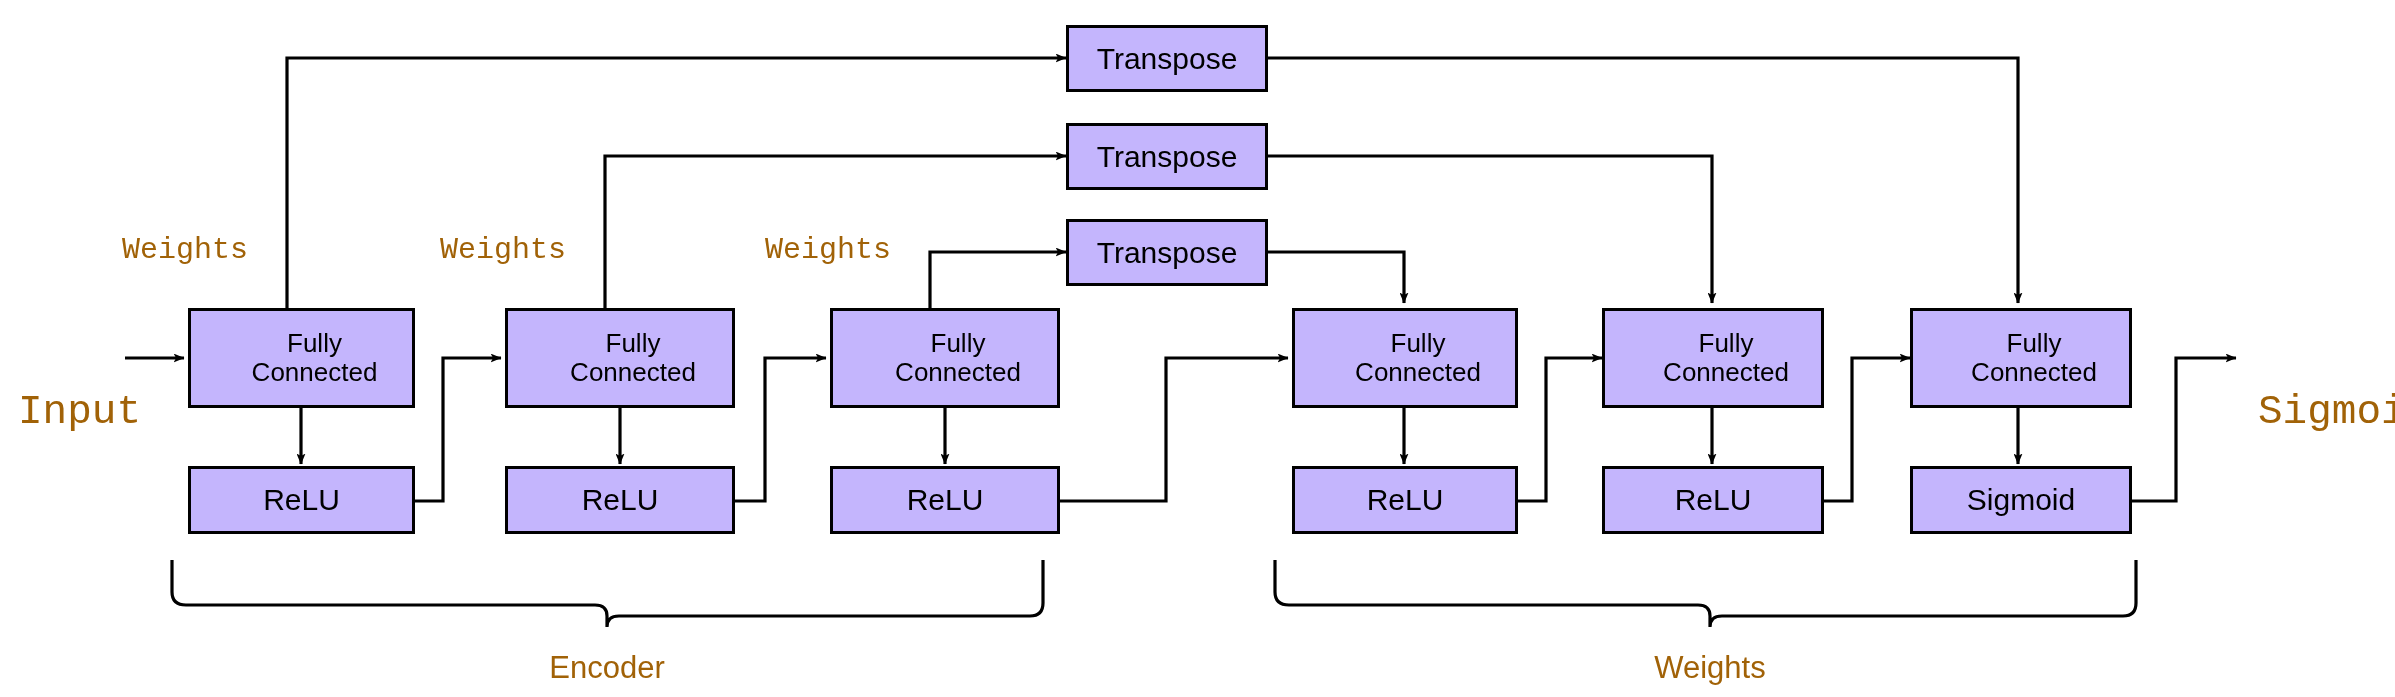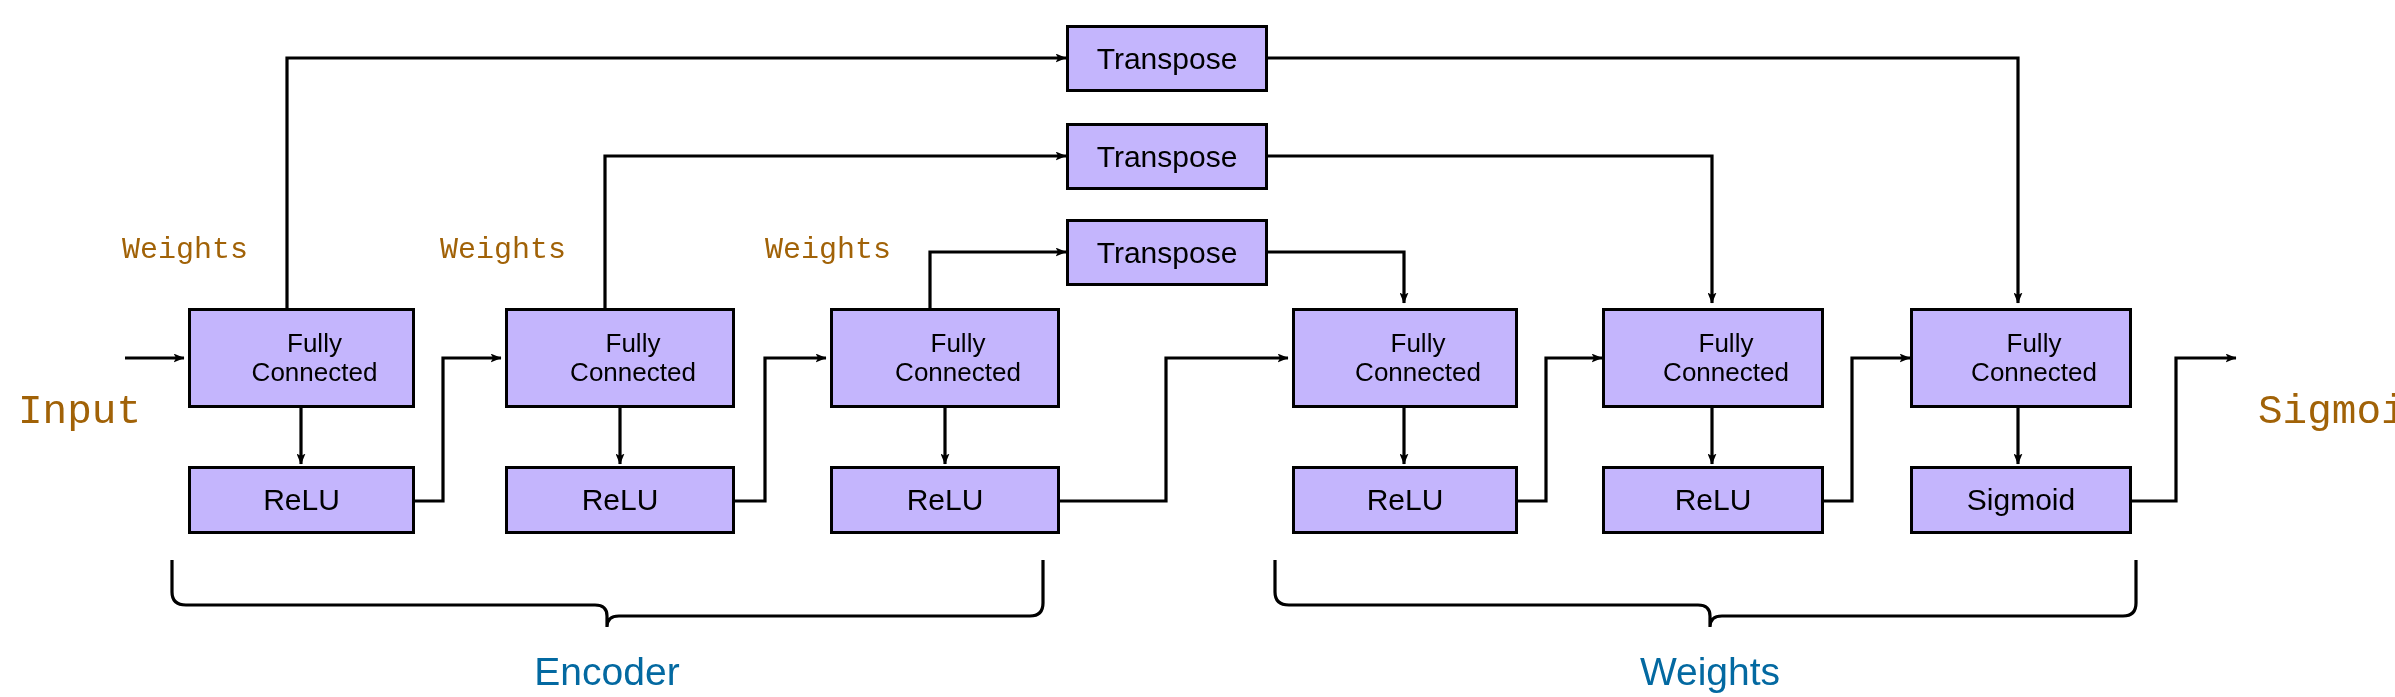--- a/index.html
+++ b/index.html
@@ -57,22 +57,22 @@
     font-size: 30px;
     font-family: Liberation Mono, monospace;
     white-space: nowrap;
   }
   .freetext.big {
     font-size: 41px;
     margin-top: 48px;
   }
   .grouplabel {
     position: absolute;
-    color: #0369a1;
-    font-size: 39px;
+    color: #a16207;
+    font-size: 31px;
     font-family: "Liberation Sans", sans-serif;
     white-space: nowrap;
     text-align: center;
   }
 </style>
 </head>
 <body>
 
 <div id="canvas">
 

